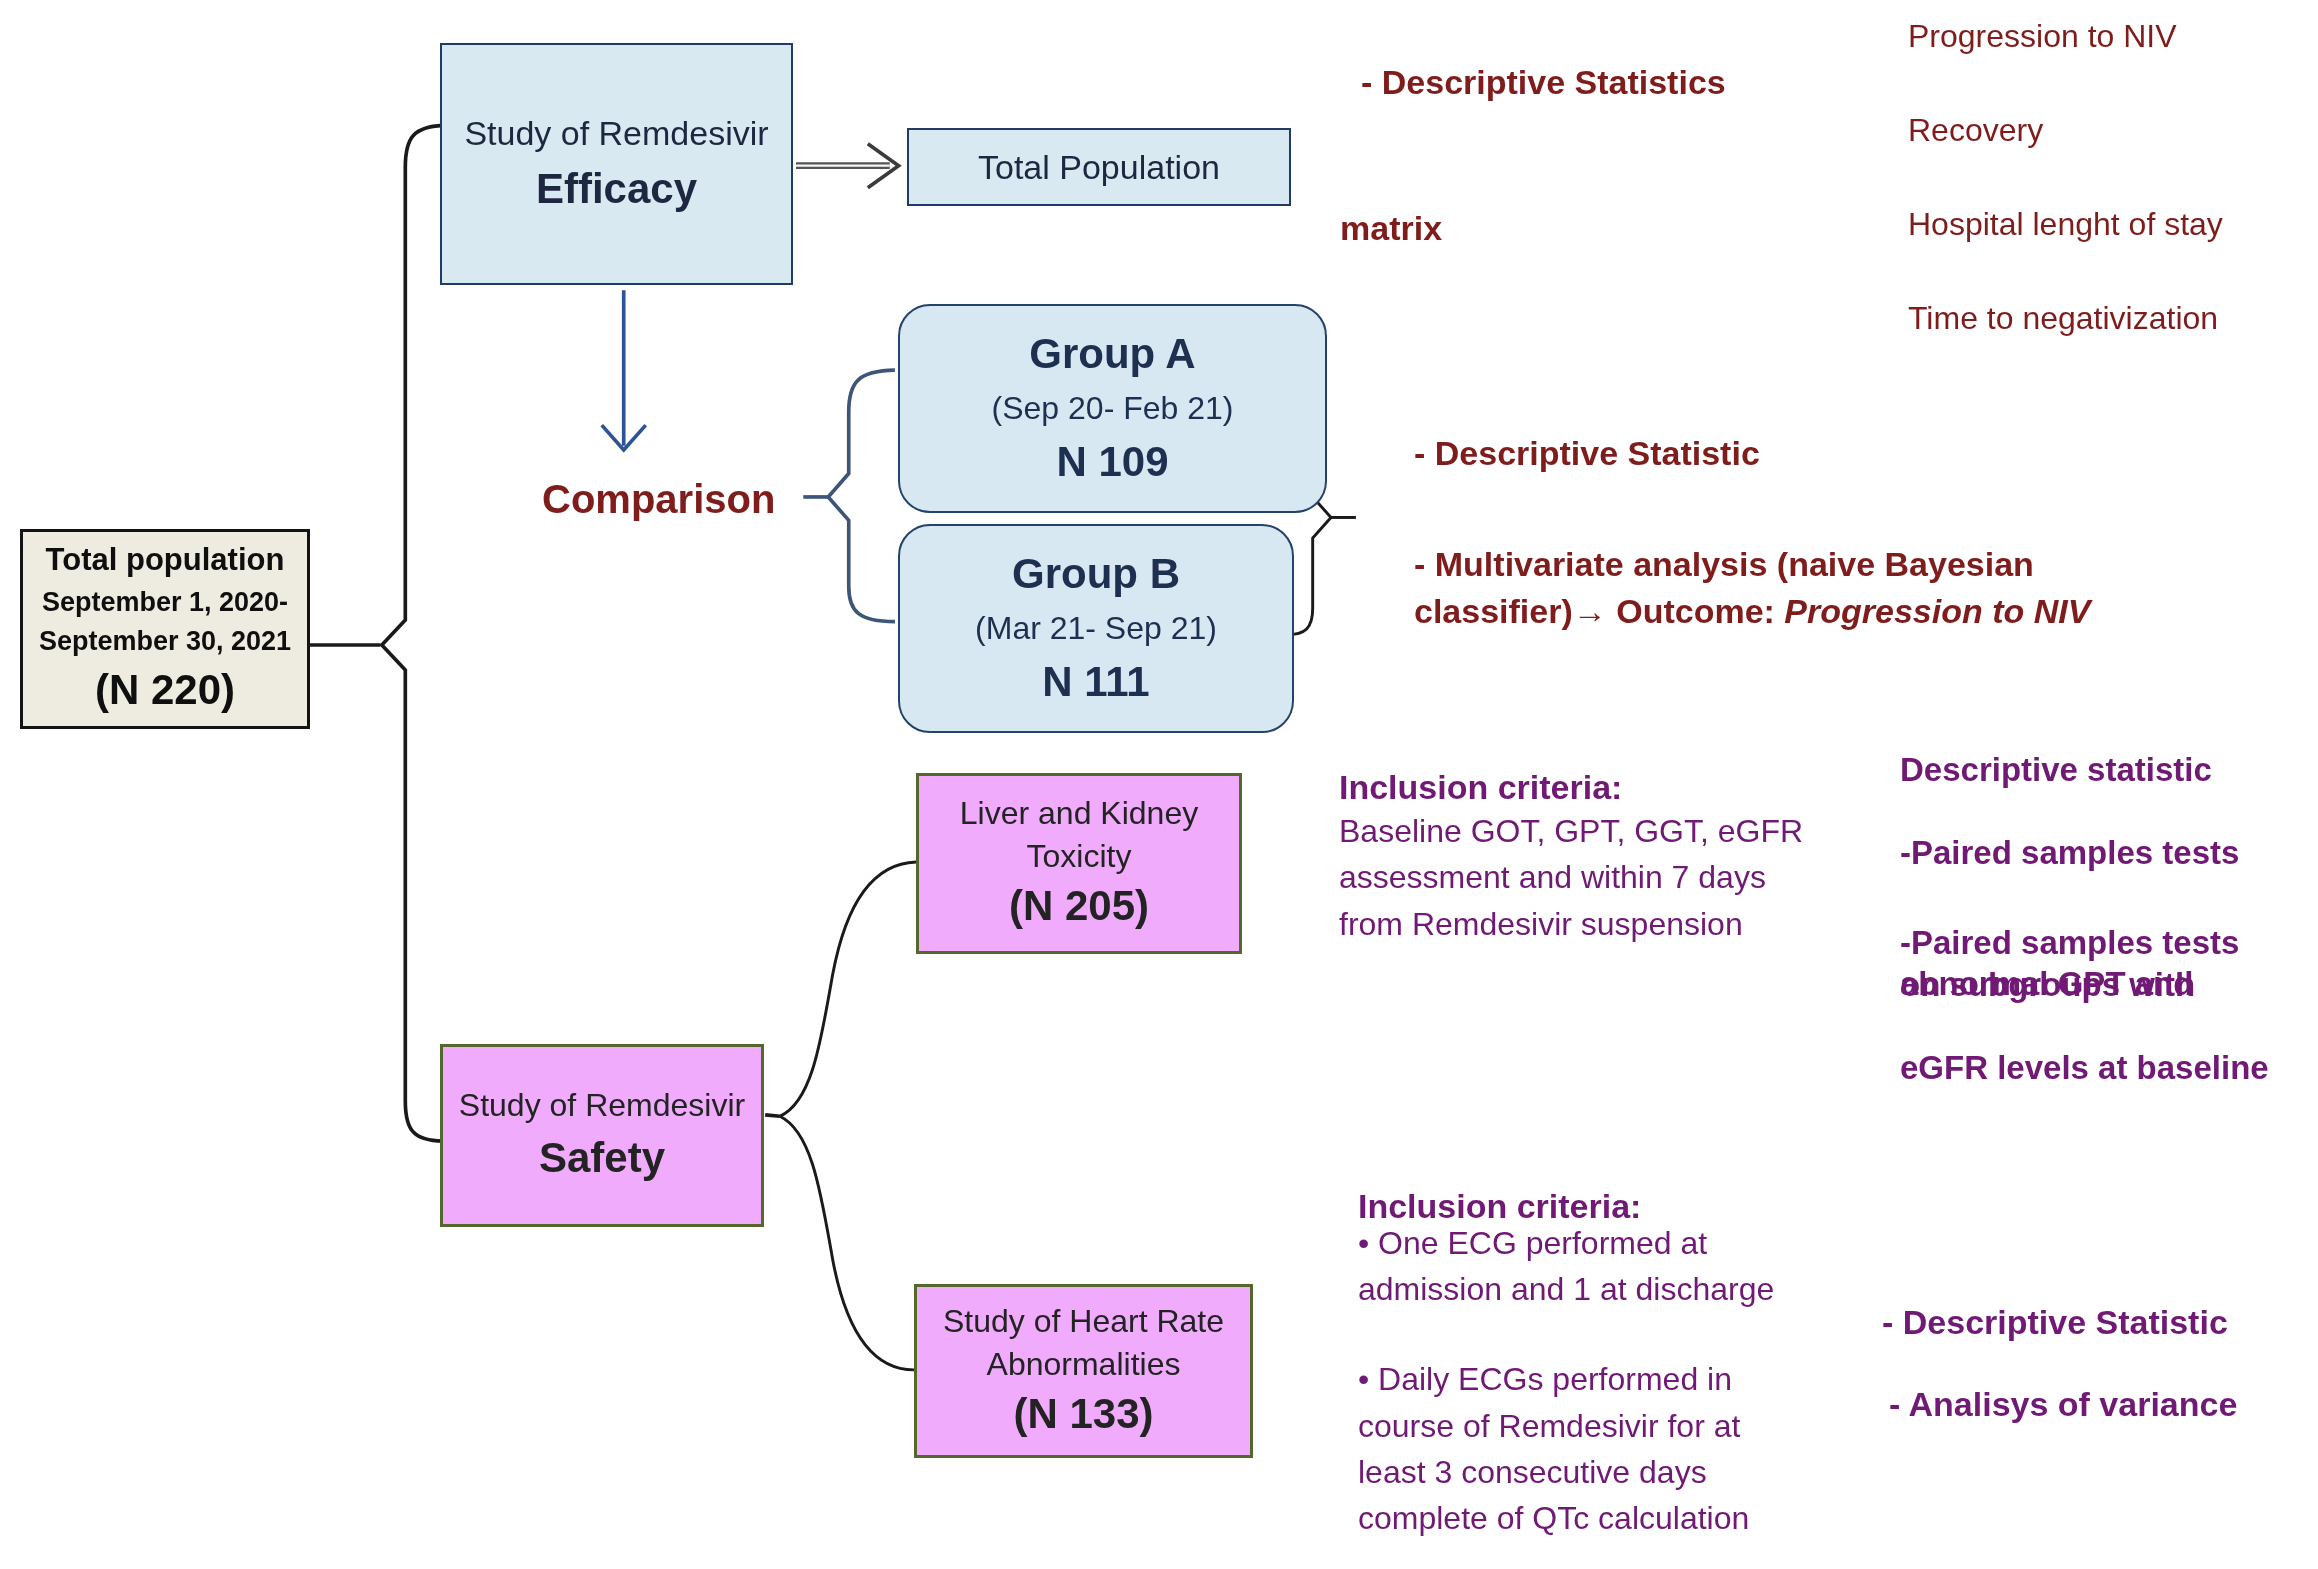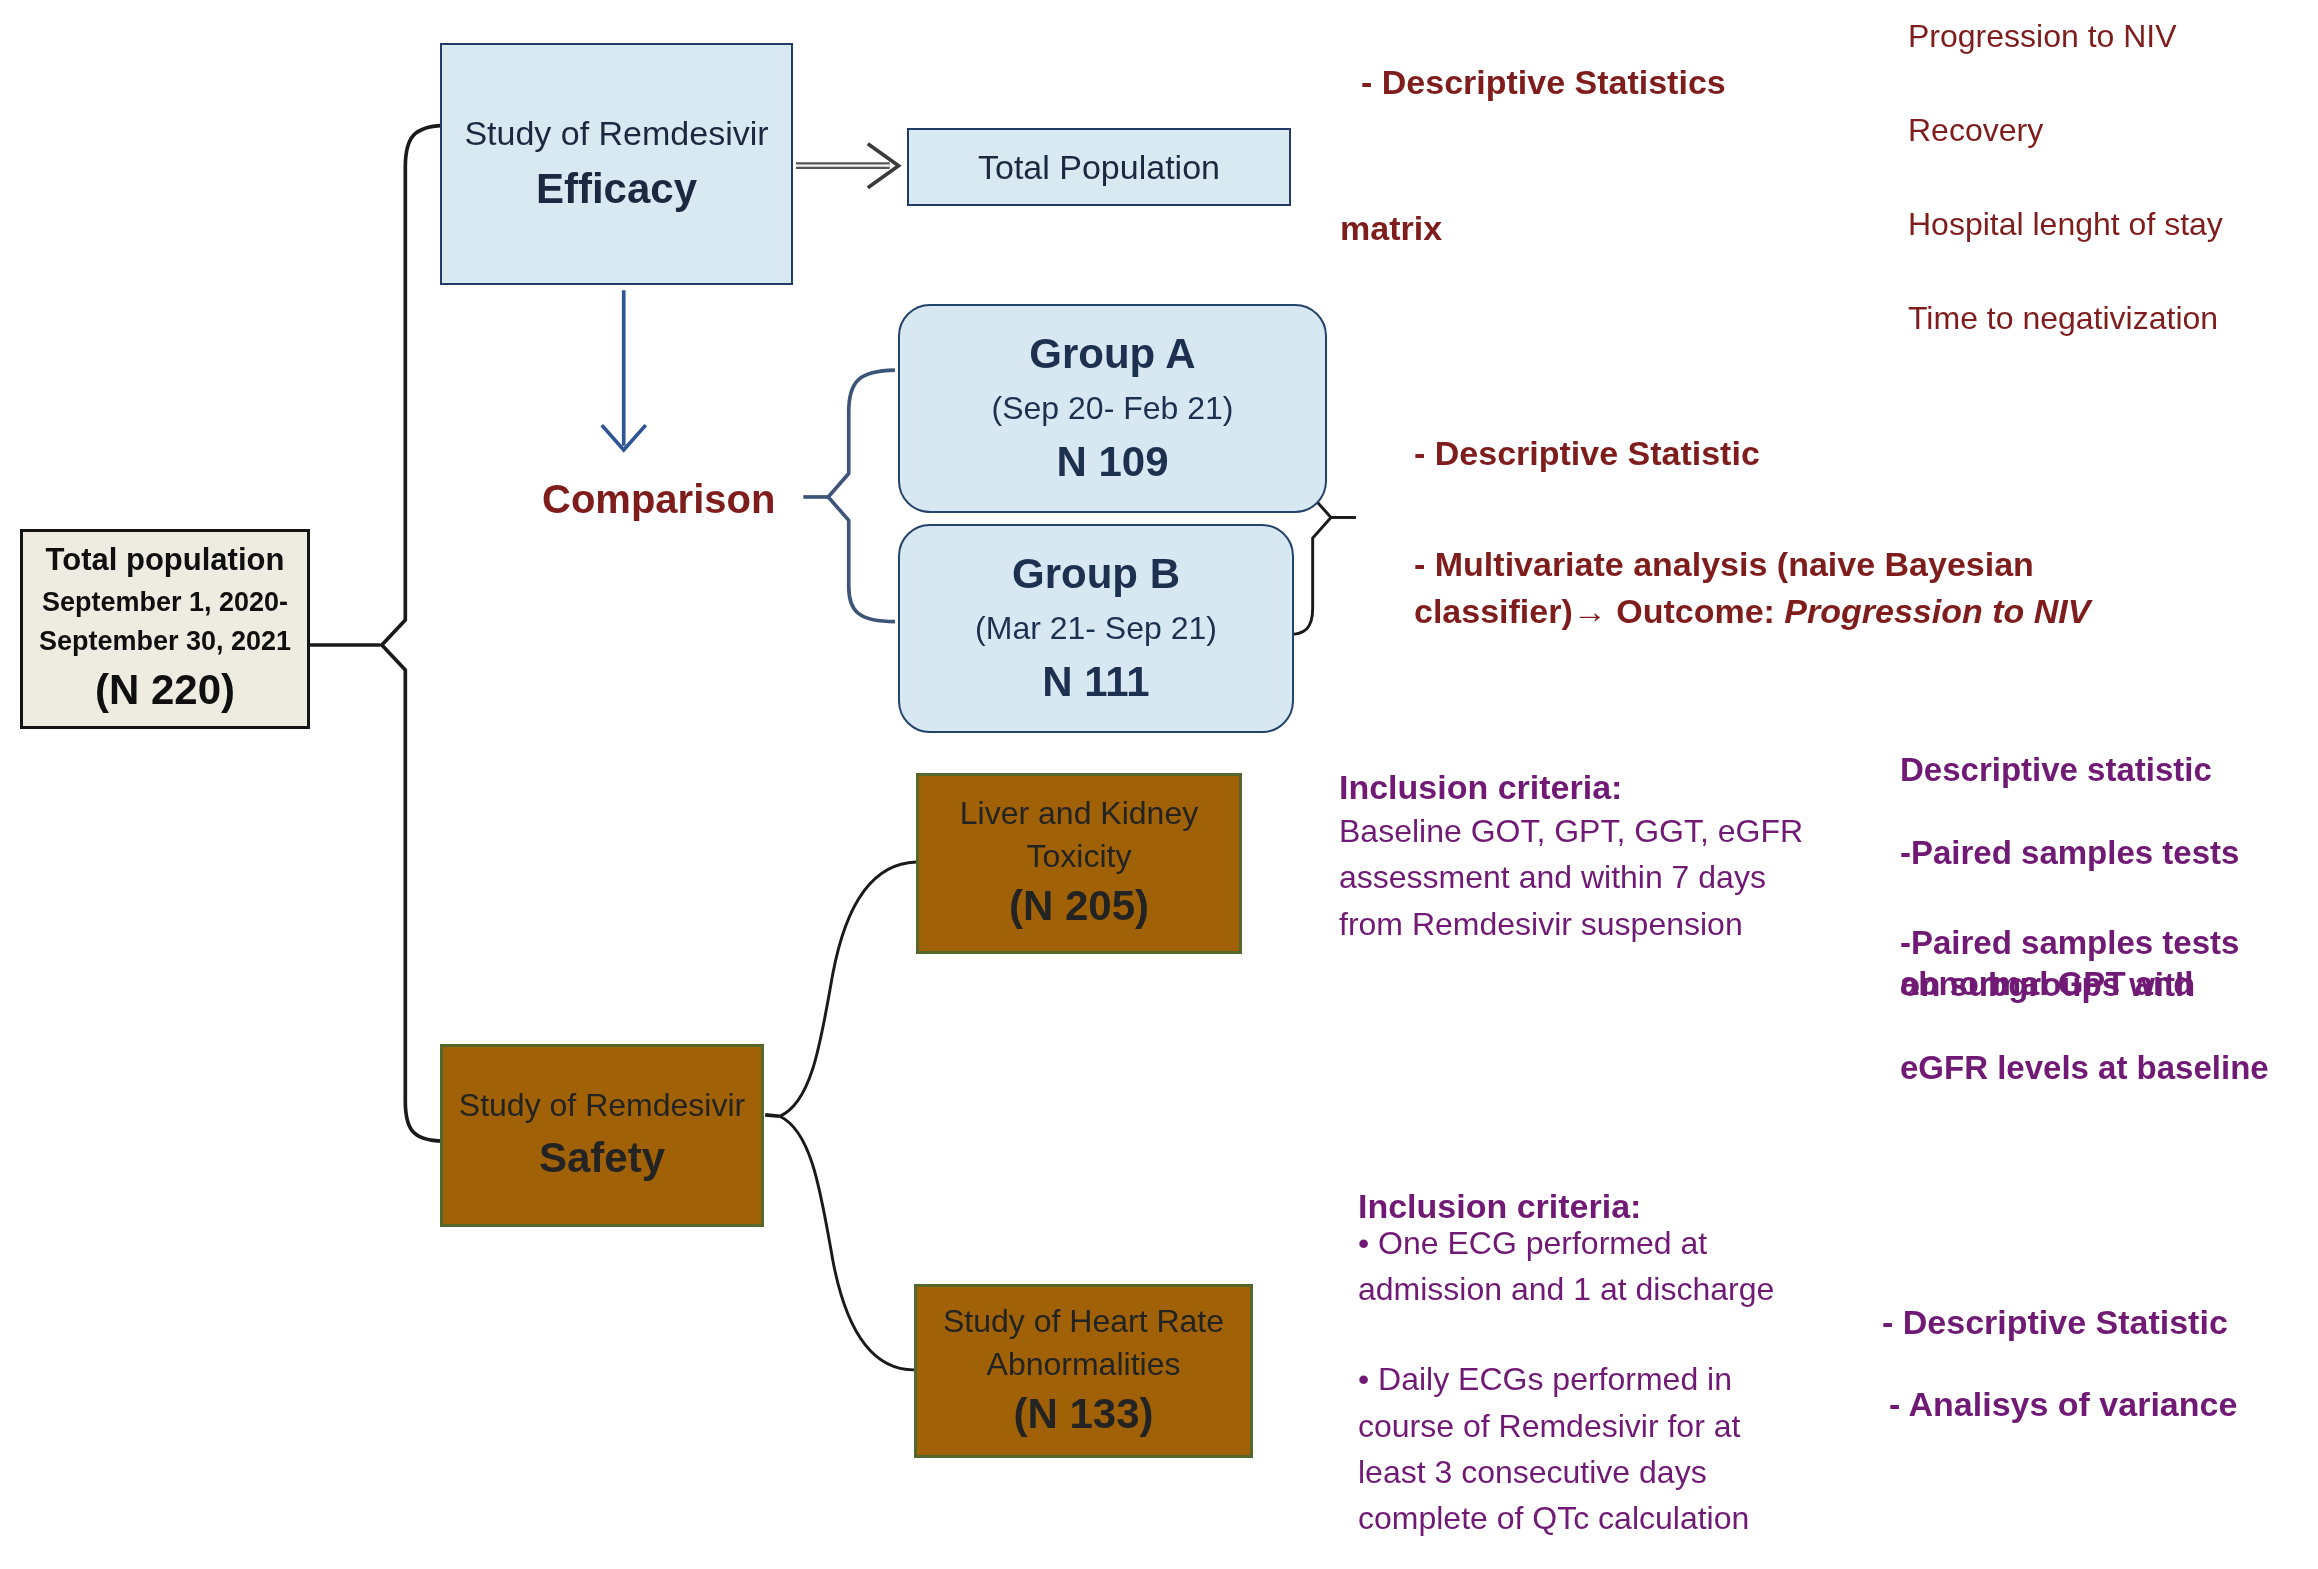--- a/index.html
+++ b/index.html
@@ -11,21 +11,21 @@
     overflow:hidden;
   }
   .abs{position:absolute;}
   .nowrap{white-space:nowrap;}
   svg.connectors{position:absolute;left:0;top:0;width:2319px;height:1570px;}
 
   
   .box{display:flex;flex-direction:column;align-items:center;justify-content:center;text-align:center;box-sizing:border-box;}
   .blue-box{background:#D9E9F2;border:2.9px solid #1F3B66;color:#1d2740;}
   .blue-round{background:#D7E8F2;border:2.9px solid #24436B;border-radius:32px;color:#1e3050;}
-  .green-box{background:#a16207;border:3.7px solid #55682B;color:#232323;}
+  .green-box{background:#f0abfc;border:3.7px solid #55682B;color:#232323;}
   .beige-box{background:#EEEBE0;border:3.7px solid #141414;color:#0f0f0f;}
 
   
   .navy{color:#7f1d1d;}
   .ink{color:#701a75;}
   .b{font-weight:bold;}
   .it{font-style:italic;}
   .fs37{font-size:27px;line-height:1.28;}
   .fs44{font-size:32px;line-height:1.3;}
   .fs45{font-size:33px;line-height:1.26;}

